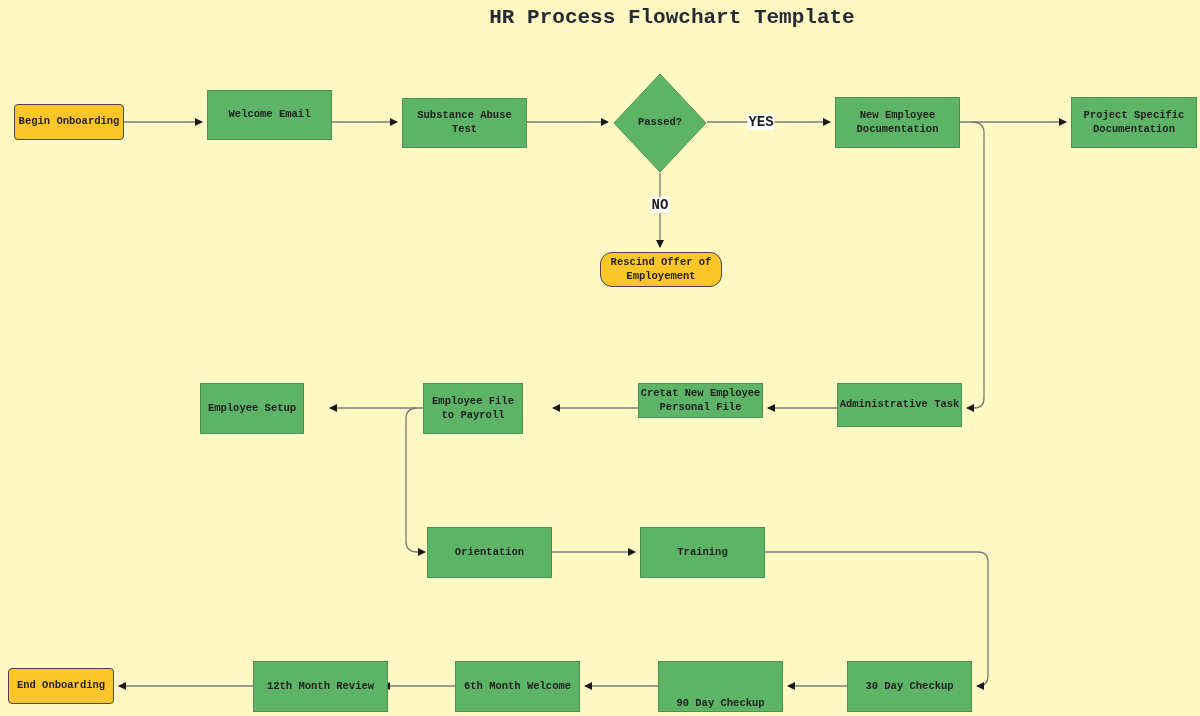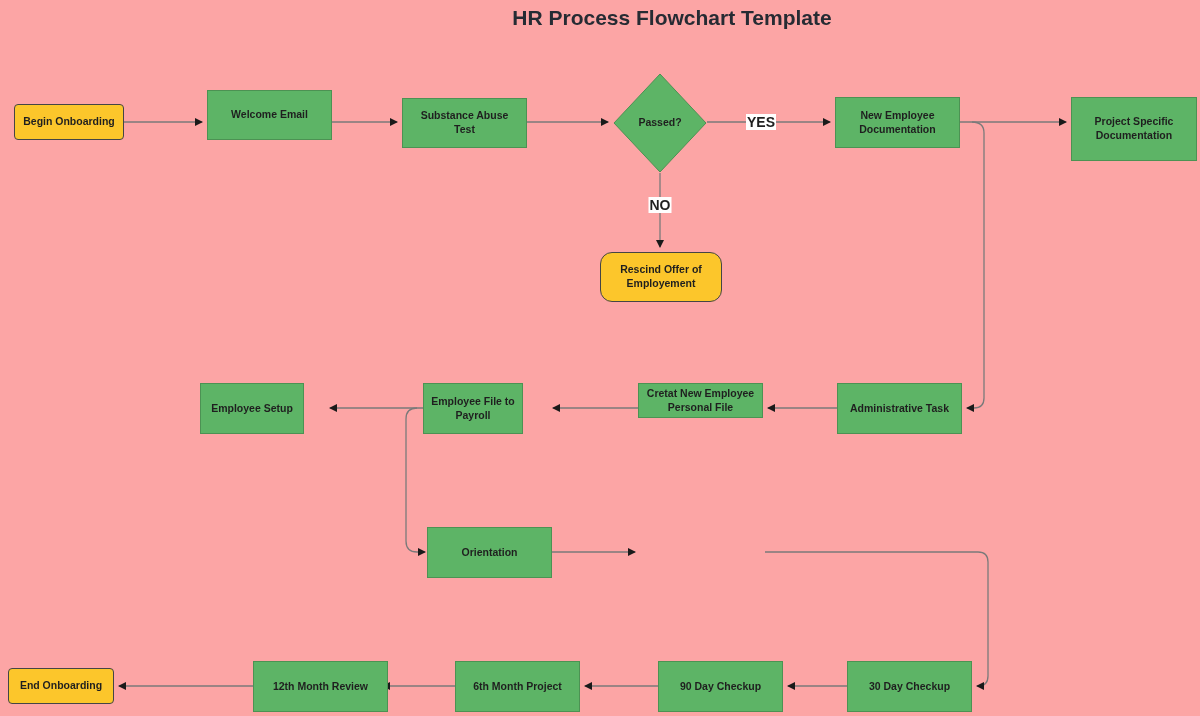--- a/index.html
+++ b/index.html
@@ -1,20 +1,20 @@
 <!DOCTYPE html>
 <html style="--process-fill: #5DB466; --process-border: #4C9253; --terminator-fill: #FCC62B; --terminator-border: #454545; --connector: #7a7a7a; --arrow: #1a1a1a; --node-text: #1f1f1f; --title-color: #262b33;"><head>
 <meta charset="utf-8">
 <style>
   html,body{margin:0;padding:0;background:#ffffff;}
   #canvas{
     position:relative;
     width:1200px;height:716px;
-    background:#fca5a5;
-    font-family:Liberation Sans, sans-serif;
+    background:#fef9c3;
+    font-family:Liberation Mono, monospace;
     overflow:hidden;
   }
   .title{
     position:absolute;
     left:672px;top:6px;
     transform:translateX(-50%);
     font-size:21px;font-weight:bold;
     color:var(--title-color);
     white-space:nowrap;
   }
@@ -102,62 +102,65 @@
       <polygon points="47,1 93,50 47,99 1,50" fill="var(--process-fill)" stroke="var(--process-border)" stroke-width="1"></polygon>
     </svg>
     <span class="lbl">Passed?</span>
   </div>
 
   <div class="node process" style="left:835px;top:97px;width:125px;height:51px;">
     <span class="lbl">New Employee
 Documentation</span>
   </div>
 
-  <div class="node process" style="left:1071px;top:97px;width:126px;height:64px;">
+  <div class="node process" style="left:1071px;top:97px;width:126px;height:51px;">
     <span class="lbl">Project Specific
 Documentation</span>
   </div>
 
-  <div class="node terminator" style="left:600px;top:252px;width:122px;height:50px;border-radius:12px;">
+  <div class="node terminator" style="left:600px;top:252px;width:122px;height:35px;border-radius:12px;">
     <span class="lbl">Rescind Offer of
 Employement</span>
   </div>
 
   <div class="node process" style="left:200px;top:383px;width:104px;height:51px;">
     <span class="lbl">Employee Setup</span>
   </div>
 
   <div class="node process" style="left:423px;top:383px;width:100px;height:51px;">
     <span class="lbl">Employee File to Payroll</span>
   </div>
 
   <div class="node process" style="left:638px;top:383px;width:125px;height:35px;">
     <span class="lbl">Cretat New Employee
 Personal File</span>
   </div>
 
-  <div class="node process" style="left:837px;top:383px;width:125px;height:51px;">
+  <div class="node process" style="left:837px;top:383px;width:125px;height:44px;">
     <span class="lbl">Administrative Task</span>
   </div>
 
   <div class="node process" style="left:427px;top:527px;width:125px;height:51px;">
     <span class="lbl">Orientation</span>
   </div>
 
+  <div class="node process" style="left:640px;top:527px;width:125px;height:51px;">
+    <span class="lbl">Training</span>
+  </div>
 
   <div class="node process" style="left:847px;top:661px;width:125px;height:51px;">
     <span class="lbl">30 Day Checkup</span>
   </div>
 
-  <div class="node process" style="left:658px;top:661px;width:125px;height:51px;">
+  <div class="node process" style="left:658px;top:661px;width:125px;height:51px;align-items:flex-end;">
     <span class="lbl">90 Day Checkup</span>
   </div>
 
   <div class="node process" style="left:455px;top:661px;width:125px;height:51px;">
-    <span class="lbl">6th Month Project</span>
+    <span class="lbl">6th Month Welcome</span>
   </div>
 
   <div class="node process" style="left:253px;top:661px;width:135px;height:51px;">
     <span class="lbl">12th Month Review</span>
   </div>
 
   <div class="node terminator" style="left:8px;top:668px;width:106px;height:36px;">
     <span class="lbl">End Onboarding</span>
   </div>
 

